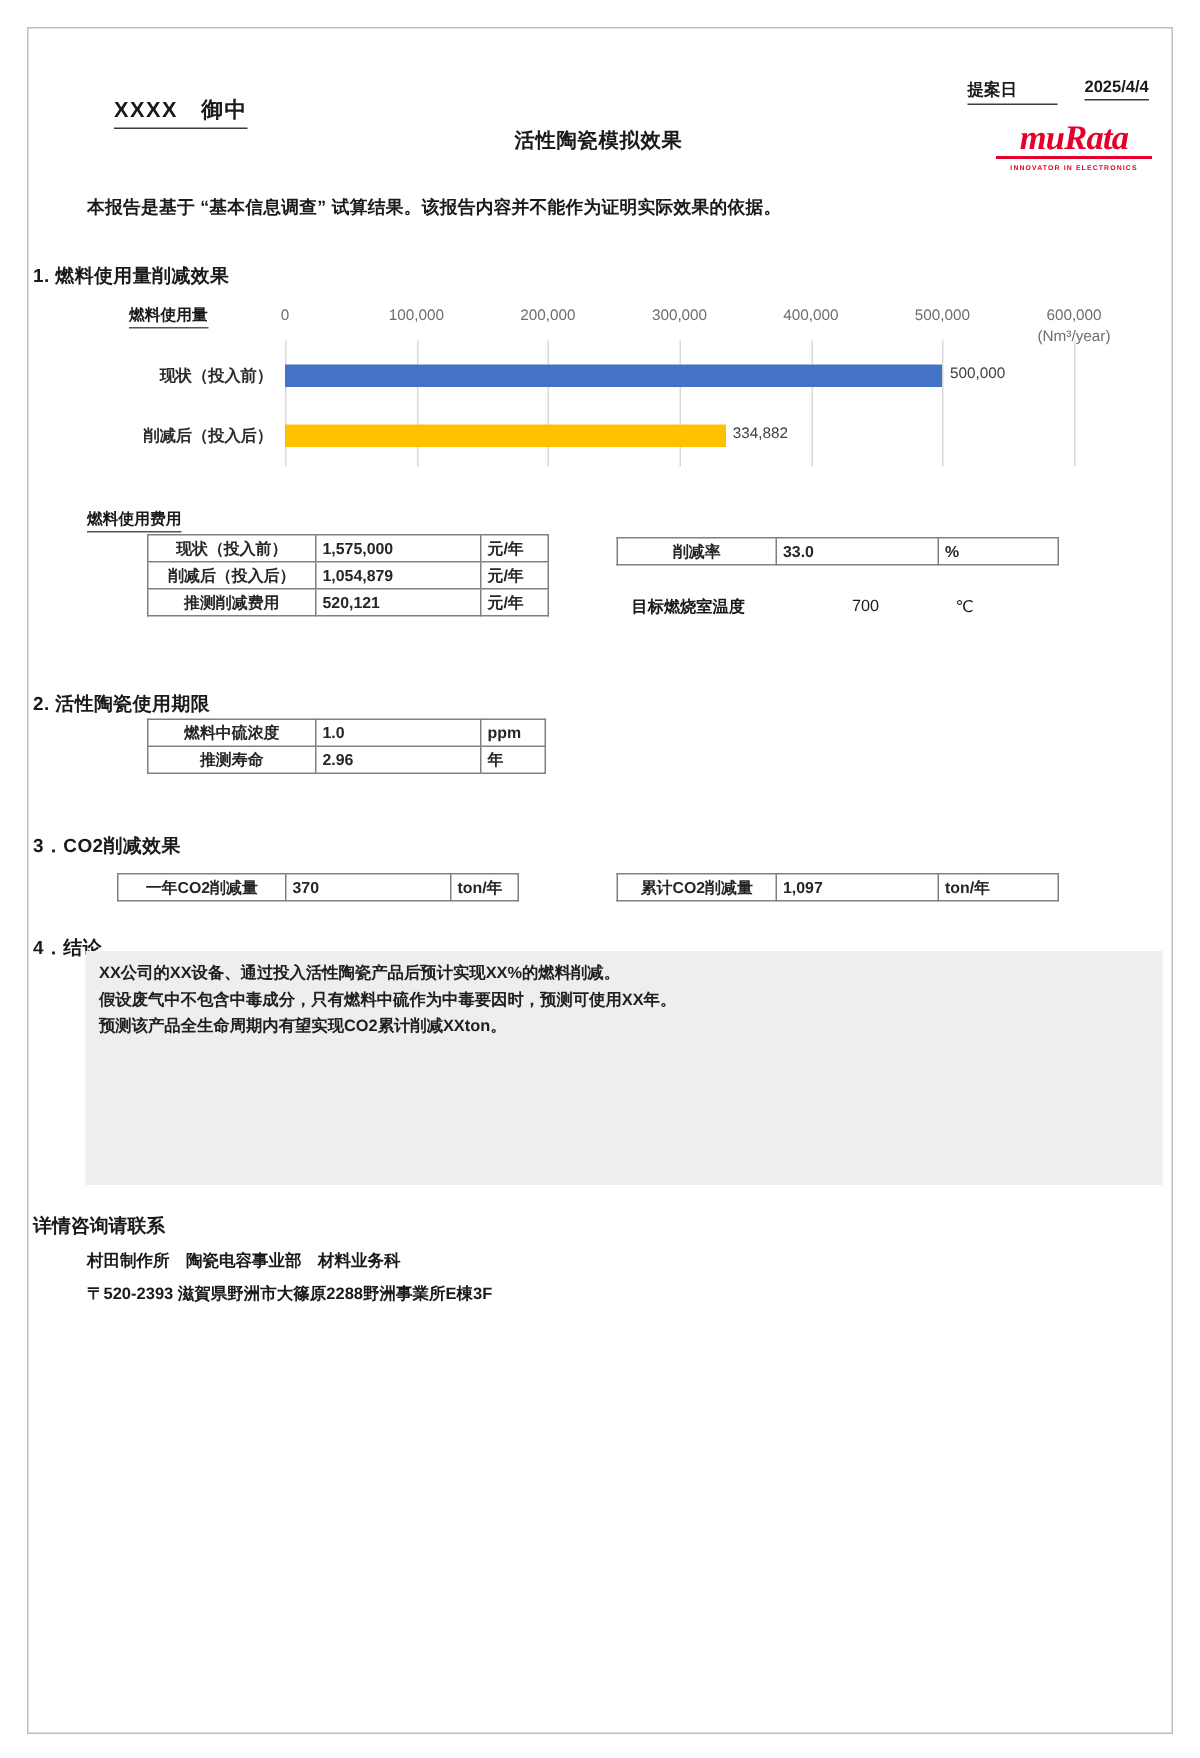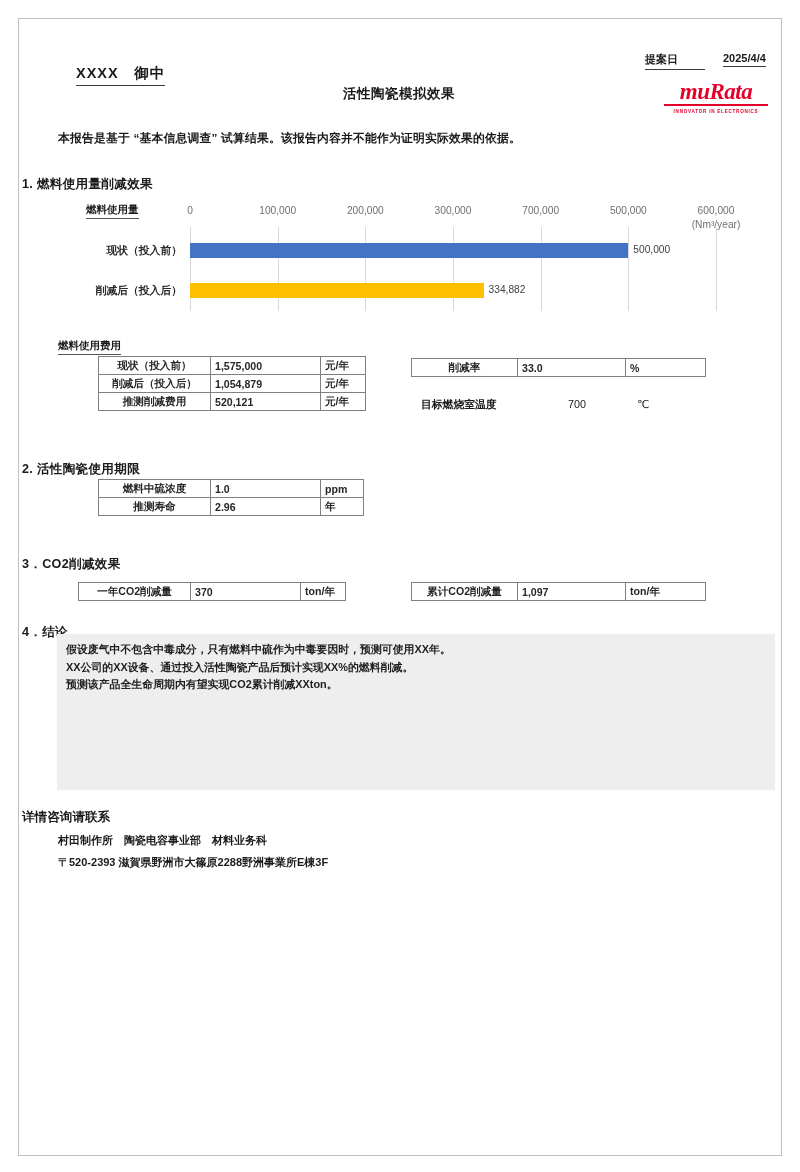--- a/index.html
+++ b/index.html
@@ -206,21 +206,21 @@
   <div class="plot" id="plot">
       <div class="gridline" style="left: 0px;"></div>
       <div class="tick" style="left: 0px;">0</div>
       <div class="gridline" style="left: 87.6667px;"></div>
       <div class="tick" style="left: 87.6667px;">100,000</div>
       <div class="gridline" style="left: 175.333px;"></div>
       <div class="tick" style="left: 175.333px;">200,000</div>
       <div class="gridline" style="left: 263px;"></div>
       <div class="tick" style="left: 263px;">300,000</div>
       <div class="gridline" style="left: 350.667px;"></div>
-      <div class="tick" style="left: 350.667px;">700,000</div>
+      <div class="tick" style="left: 350.667px;">400,000</div>
       <div class="gridline" style="left: 438.333px;"></div>
       <div class="tick" style="left: 438.333px;">500,000</div>
       <div class="gridline" style="left: 526px;"></div>
       <div class="tick" style="left: 526px;">600,000</div>
       <div class="unit" style="left: 526px;">(Nm³/year)</div>
       <div class="barrow" style="top: 6px;">
         <div class="catlabel" style="top: 11px;">现状（投入前）</div>
         <div class="bar" style="width: 438.333px; background: rgb(68, 114, 196);"></div>
         <div class="barval" style="left: 438.333px;">500,000</div>
       </div>
@@ -299,20 +299,20 @@
         <td class="lbl">累计CO2削减量</td>
         <td class="val">1,097</td>
         <td class="unit">ton/年</td>
       </tr>
     </tbody>
   </table>
 
 <div class="abs sec-h" id="sec4-h">4．结论</div>
 <div class="abs" id="concl-box"></div>
 <div class="abs" id="concl-text">
+  <div>XX公司的XX设备、通过投入活性陶瓷产品后预计实现XX%的燃料削减。</div>
   <div>假设废气中不包含中毒成分，只有燃料中硫作为中毒要因时，预测可使用XX年。</div>
-  <div>XX公司的XX设备、通过投入活性陶瓷产品后预计实现XX%的燃料削减。</div>
   <div>预测该产品全生命周期内有望实现CO2累计削减XXton。</div>
 </div>
 
 <div class="abs" id="foot-h">详情咨询请联系</div>
 <div class="abs" id="foot-l1">村田制作所　陶瓷电容事业部　材料业务科</div>
 <div class="abs" id="foot-l2">〒520-2393 滋賀県野洲市大篠原2288野洲事業所E棟3F</div>
 
 </body></html>

